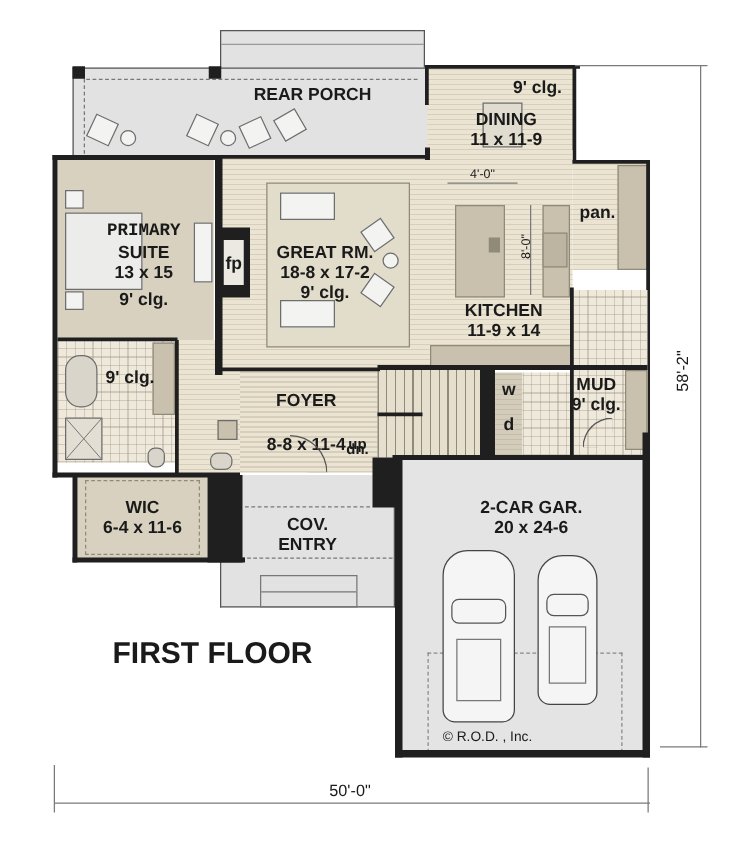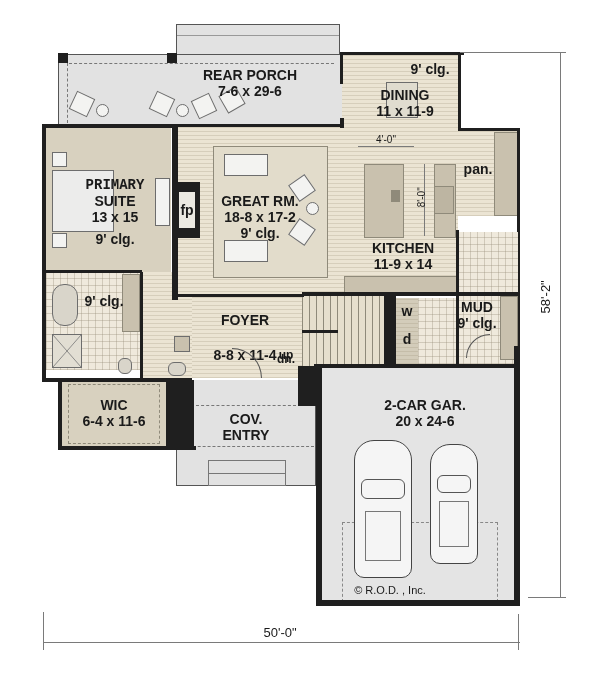--- a/index.html
+++ b/index.html
@@ -49,21 +49,20 @@
   <div class="wall" style="left:58px;top:53px;width:10px;height:10px;"></div>
   <div class="wall" style="left:167px;top:53px;width:10px;height:10px;"></div>
 
   <div class="furn" style="left:72px;top:94px;width:18px;height:18px;transform:rotate(25deg);"></div>
   <div class="furn" style="left:96px;top:104px;width:11px;height:11px;border-radius:50%;"></div>
   <div class="furn" style="left:152px;top:94px;width:18px;height:18px;transform:rotate(25deg);"></div>
   <div class="furn" style="left:176px;top:104px;width:11px;height:11px;border-radius:50%;"></div>
   <div class="furn" style="left:194px;top:96px;width:18px;height:18px;transform:rotate(-25deg);"></div>
   <div class="furn" style="left:222px;top:90px;width:18px;height:18px;transform:rotate(-30deg);"></div>
   <div class="label lbl-md" style="left:190px;top:68px;width:120px;">REAR PORCH</div>
-  <div class="label lbl-md" style="left:190px;top:84px;width:120px;">7-6 x 29-6</div>
 
   <div class="abs floor-wood" style="left:342px;top:54px;width:118px;height:66px;"></div>
   <div class="furn" style="left:386px;top:82px;width:30px;height:34px;background:#e0dccf;"></div>
   <div class="label lbl-md" style="left:400px;top:62px;width:60px;">9' clg.</div>
   <div class="label lbl-md" style="left:360px;top:88px;width:90px;">DINING</div>
   <div class="label lbl-md" style="left:360px;top:104px;width:90px;">11 x 11-9</div>
   <div class="wall" style="left:340px;top:52px;width:124px;height:3px;"></div>
   <div class="wall" style="left:340px;top:52px;width:3px;height:32px;"></div>
   <div class="wall" style="left:458px;top:52px;width:3px;height:80px;"></div>
 
@@ -200,13 +199,14 @@
   <div class="dim-line" style="left:44px;top:642px;width:476px;height:1px;"></div>
   <div class="dim-line" style="left:43px;top:612px;width:1px;height:38px;"></div>
   <div class="dim-line" style="left:518px;top:614px;width:1px;height:36px;"></div>
   <div class="label" style="left:240px;top:626px;width:80px;font-size:13px;font-weight:normal;">50'-0"</div>
 
   <div class="dim-line" style="left:560px;top:52px;width:1px;height:546px;"></div>
   <div class="dim-line" style="left:460px;top:52px;width:106px;height:1px;"></div>
   <div class="dim-line" style="left:528px;top:597px;width:38px;height:1px;"></div>
   <div class="label" style="left:516px;top:290px;width:60px;font-size:13px;font-weight:normal;transform:rotate(-90deg);">58'-2"</div>
 
+  <div class="label" style="left:70px;top:510px;width:200px;font-size:24px;">FIRST FLOOR</div>
 </div>
 
 </body></html>

